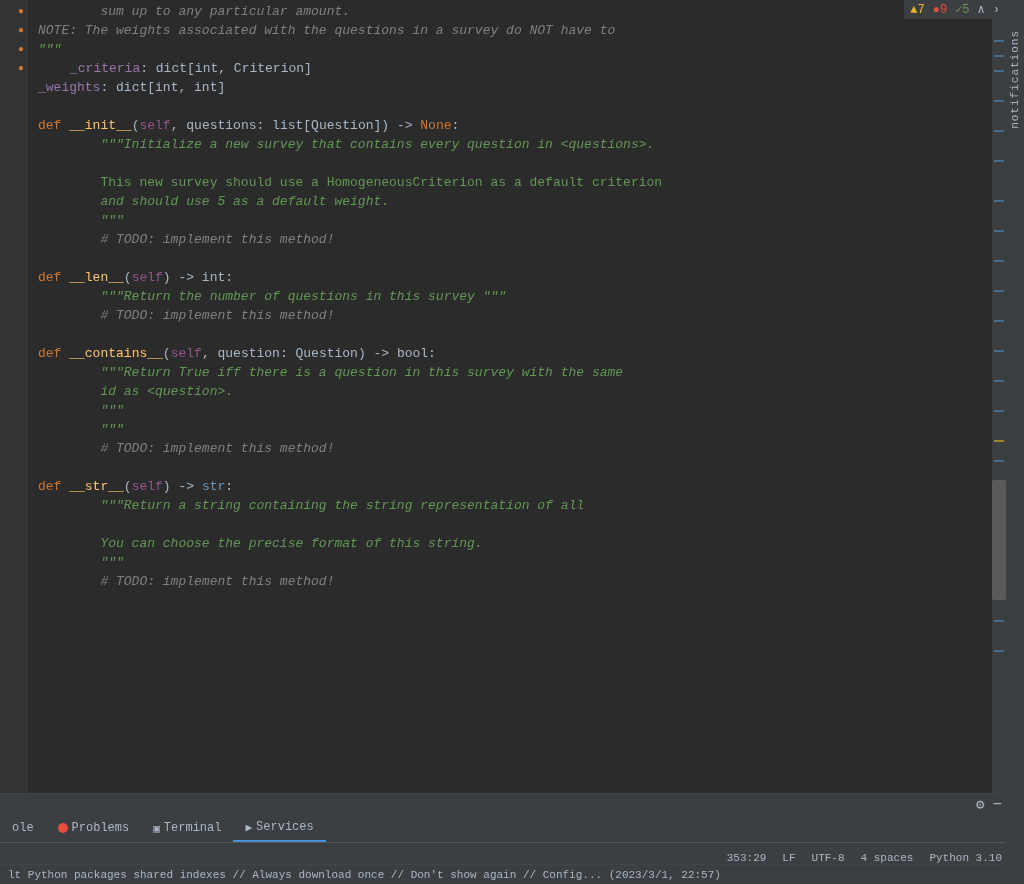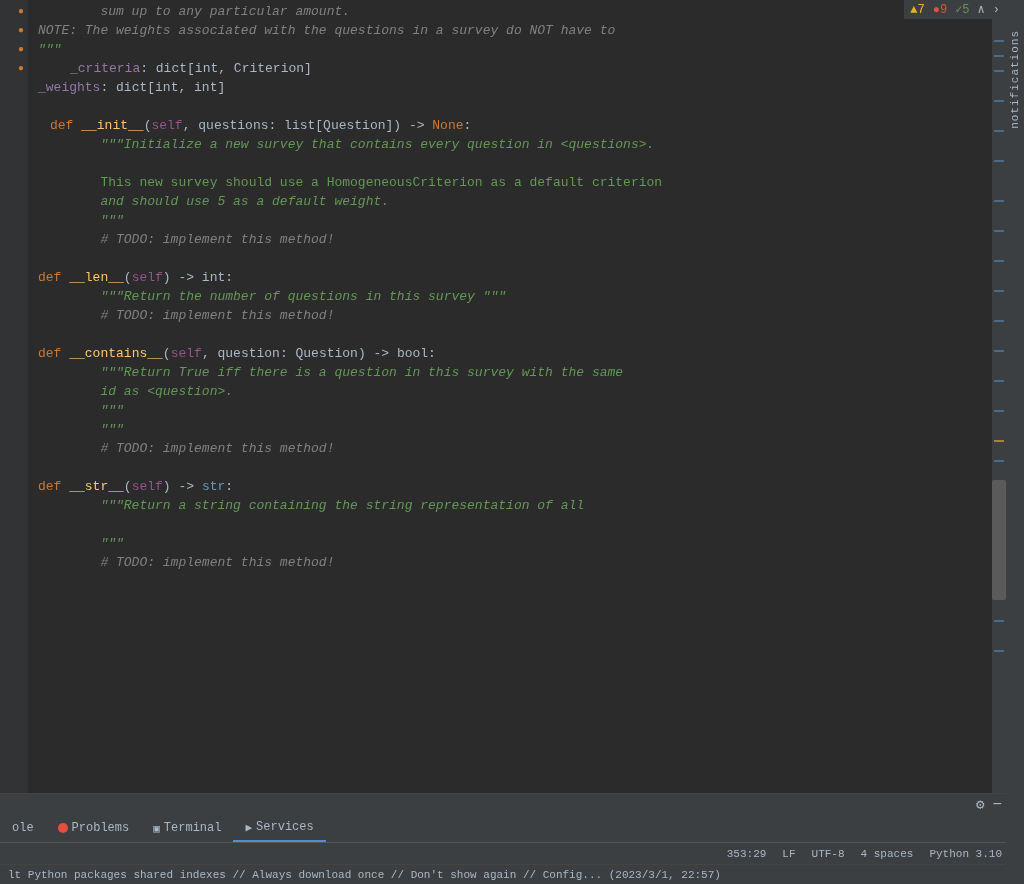--- a/index.html
+++ b/index.html
@@ -74,21 +74,21 @@
     <div style="flex:1; padding:2px 10px; overflow:hidden; font-family:'Courier New',monospace; font-size:13px;">
 
       <div style="line-height:19px; white-space:pre; color:#808080; font-style:italic;"><span style="color:#808080; font-style:italic;">        sum up to any particular amount.</span></div>
       <div style="line-height:19px; white-space:pre; color:#808080; font-style:italic;"><span style="color:#808080; font-style:italic;">NOTE: The weights associated with the questions in a survey do NOT have to</span></div>
       <div style="line-height:19px; white-space:pre; color:#629755; font-style:italic;">"""</div>
 
       <div style="line-height:19px; white-space:pre;"><span style="color:#9876aa;margin-left:32px;">_criteria</span><span style="color:#a9b7c6;">: dict[int, Criterion]</span></div>
       <div style="line-height:19px; white-space:pre;"><span style="color:#9876aa;">_weights</span><span style="color:#a9b7c6;">: dict[int, int]</span></div>
       <div style="line-height:19px; white-space:pre;"> </div>
 
-      <div style="line-height:19px; white-space:pre;margin-left:12px;"><span style="color:#cc7832;">def </span><span style="color:#ffc66d;">__init__</span><span style="color:#a9b7c6;">(</span><span style="color:#94558d;">self</span><span style="color:#a9b7c6;">, questions: list[Question]) -&gt; </span><span style="color:#cc7832;">None</span><span style="color:#a9b7c6;">:</span></div>
+      <div style="line-height:19px; white-space:pre;"><span style="color:#cc7832;">def </span><span style="color:#ffc66d;">__init__</span><span style="color:#a9b7c6;">(</span><span style="color:#94558d;">self</span><span style="color:#a9b7c6;">, questions: list[Question]) -&gt; </span><span style="color:#cc7832;">None</span><span style="color:#a9b7c6;">:</span></div>
       <div style="line-height:19px; white-space:pre;"><span style="color:#629755; font-style:italic;">        """Initialize a new survey that contains every question in &lt;questions&gt;.</span></div>
       <div style="line-height:19px; white-space:pre;"> </div>
       <div style="line-height:19px; white-space:pre;"><span style="color:#629755; ">        This new survey should use a HomogeneousCriterion as a default criterion</span></div>
       <div style="line-height:19px; white-space:pre;"><span style="color:#629755; font-style:italic;">        and should use 5 as a default weight.</span></div>
       <div style="line-height:19px; white-space:pre;"><span style="color:#629755; font-style:italic;">        """</span></div>
       <div style="line-height:19px; white-space:pre;"><span style="color:#808080; font-style:italic;">        # TODO: implement this method!</span></div>
       <div style="line-height:19px; white-space:pre;"> </div>
 
       <div style="line-height:19px; white-space:pre;"><span style="color:#cc7832;">def </span><span style="color:#ffc66d;">__len__</span><span style="color:#a9b7c6;">(</span><span style="color:#94558d;">self</span><span style="color:#a9b7c6;">) -&gt; int:</span></div>
       <div style="line-height:19px; white-space:pre;"><span style="color:#629755; font-style:italic;">        """Return the number of questions in this survey """</span></div>
@@ -99,20 +99,21 @@
       <div style="line-height:19px; white-space:pre;"><span style="color:#629755; font-style:italic;">        """Return True iff there is a question in this survey with the same</span></div>
       <div style="line-height:19px; white-space:pre;"><span style="color:#629755; font-style:italic;">        id as &lt;question&gt;.</span></div>
       <div style="line-height:19px; white-space:pre;"><span style="color:#629755; font-style:italic;">        """</span></div>
       <div style="line-height:19px; white-space:pre;"><span style="color:#629755; font-style:italic;">        """</span></div>
       <div style="line-height:19px; white-space:pre;"><span style="color:#808080; font-style:italic;">        # TODO: implement this method!</span></div>
       <div style="line-height:19px; white-space:pre;"> </div>
 
       <div style="line-height:19px; white-space:pre;"><span style="color:#cc7832;">def </span><span style="color:#ffc66d;">__str__</span><span style="color:#a9b7c6;">(</span><span style="color:#94558d;">self</span><span style="color:#a9b7c6;">) -&gt; </span><span style="color:#6897bb;">str</span><span style="color:#a9b7c6;">:</span></div>
       <div style="line-height:19px; white-space:pre;"><span style="color:#629755; font-style:italic;">        """Return a string containing the string representation of all</span></div>
       <div style="line-height:19px; white-space:pre;"> </div>
+      <div style="line-height:19px; white-space:pre;"><span style="color:#629755; font-style:italic;">        You can choose the precise format of this string.</span></div>
       <div style="line-height:19px; white-space:pre;"><span style="color:#629755; font-style:italic;">        """</span></div>
       <div style="line-height:19px; white-space:pre;"><span style="color:#808080; font-style:italic;">        # TODO: implement this method!</span></div>
 
     </div>
 
     <div style="width:14px; background:#3c3f41; position:relative; flex-shrink:0;">
 
       <div style="position:absolute; right:2px; top:10px; width:10px; height:2px; background:#4a6a8a;"></div>
       <div style="position:absolute; right:2px; top:40px; width:10px; height:2px; background:#4a6a8a;"></div>
       <div style="position:absolute; right:2px; top:55px; width:10px; height:2px; background:#4a6a8a;"></div>
@@ -158,21 +159,21 @@
         <span style="color:#a9b7c6; font-size:11px;">▣</span>
         <span>Terminal</span>
       </div>
       <div style="padding:0 12px; height:28px; display:flex; align-items:center; gap:4px; font-size:12px; color:#a9b7c6; font-family:'Courier New',monospace; cursor:pointer; border-bottom:2px solid #4a90d9;">
         <span style="color:#a9b7c6; font-size:11px;">▶</span>
         <span>Services</span>
       </div>
     </div>
   </div>
 
-  <div style="height:22px; background:#3c3f41; display:flex; align-items:center; padding:0 8px; font-size:11px; color:#a9b7c6; border-top:1px solid #555; flex-shrink:0; font-family:'Courier New',monospace; padding-right:22px;">
+  <div style="height:22px; background:#3c3f41; display:flex; align-items:flex-end; padding:0 8px; font-size:11px; color:#a9b7c6; border-top:1px solid #555; flex-shrink:0; font-family:'Courier New',monospace; padding-right:22px;">
     <div style="margin-left:auto; display:flex; gap:16px;">
       <span>353:29</span>
       <span>LF</span>
       <span>UTF-8</span>
       <span>4 spaces</span>
       <span>Python 3.10</span>
     </div>
   </div>
 
   <div style="height:20px; background:#3c3f41; display:flex; align-items:center; padding:0 8px; font-size:11px; color:#a9b7c6; border-top:1px solid #444; flex-shrink:0; font-family:'Courier New',monospace; padding-right:22px;">

